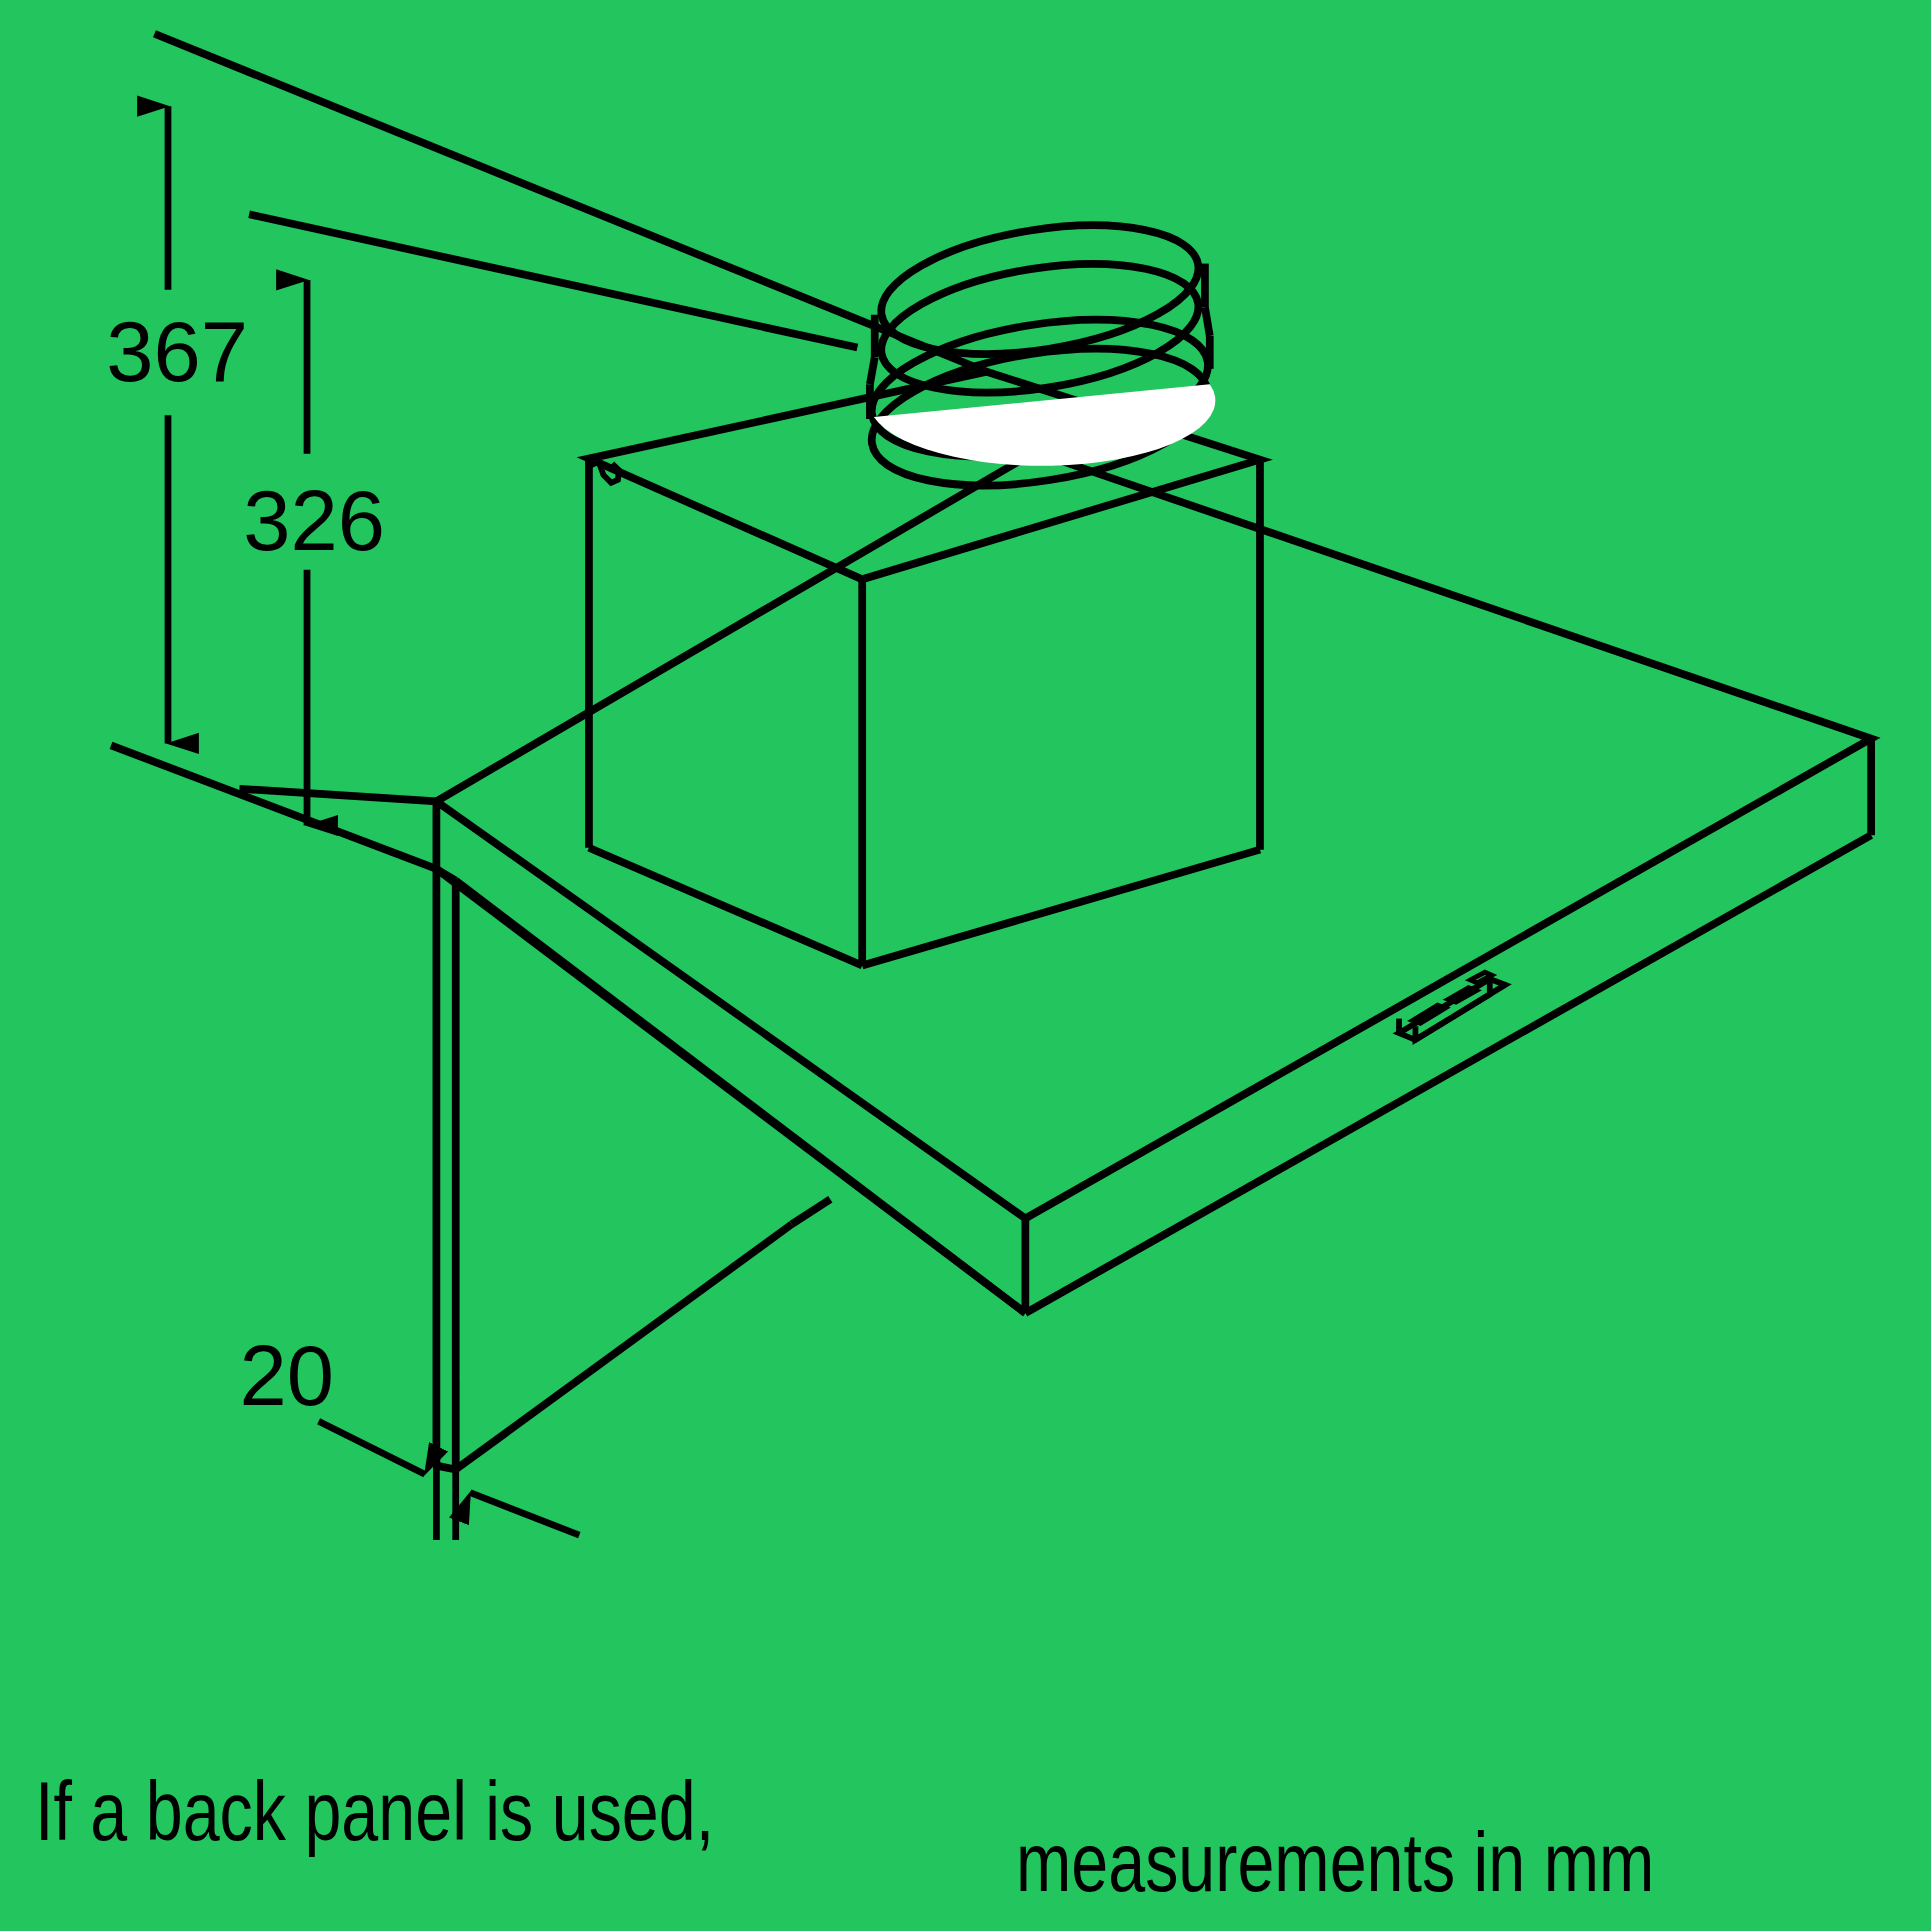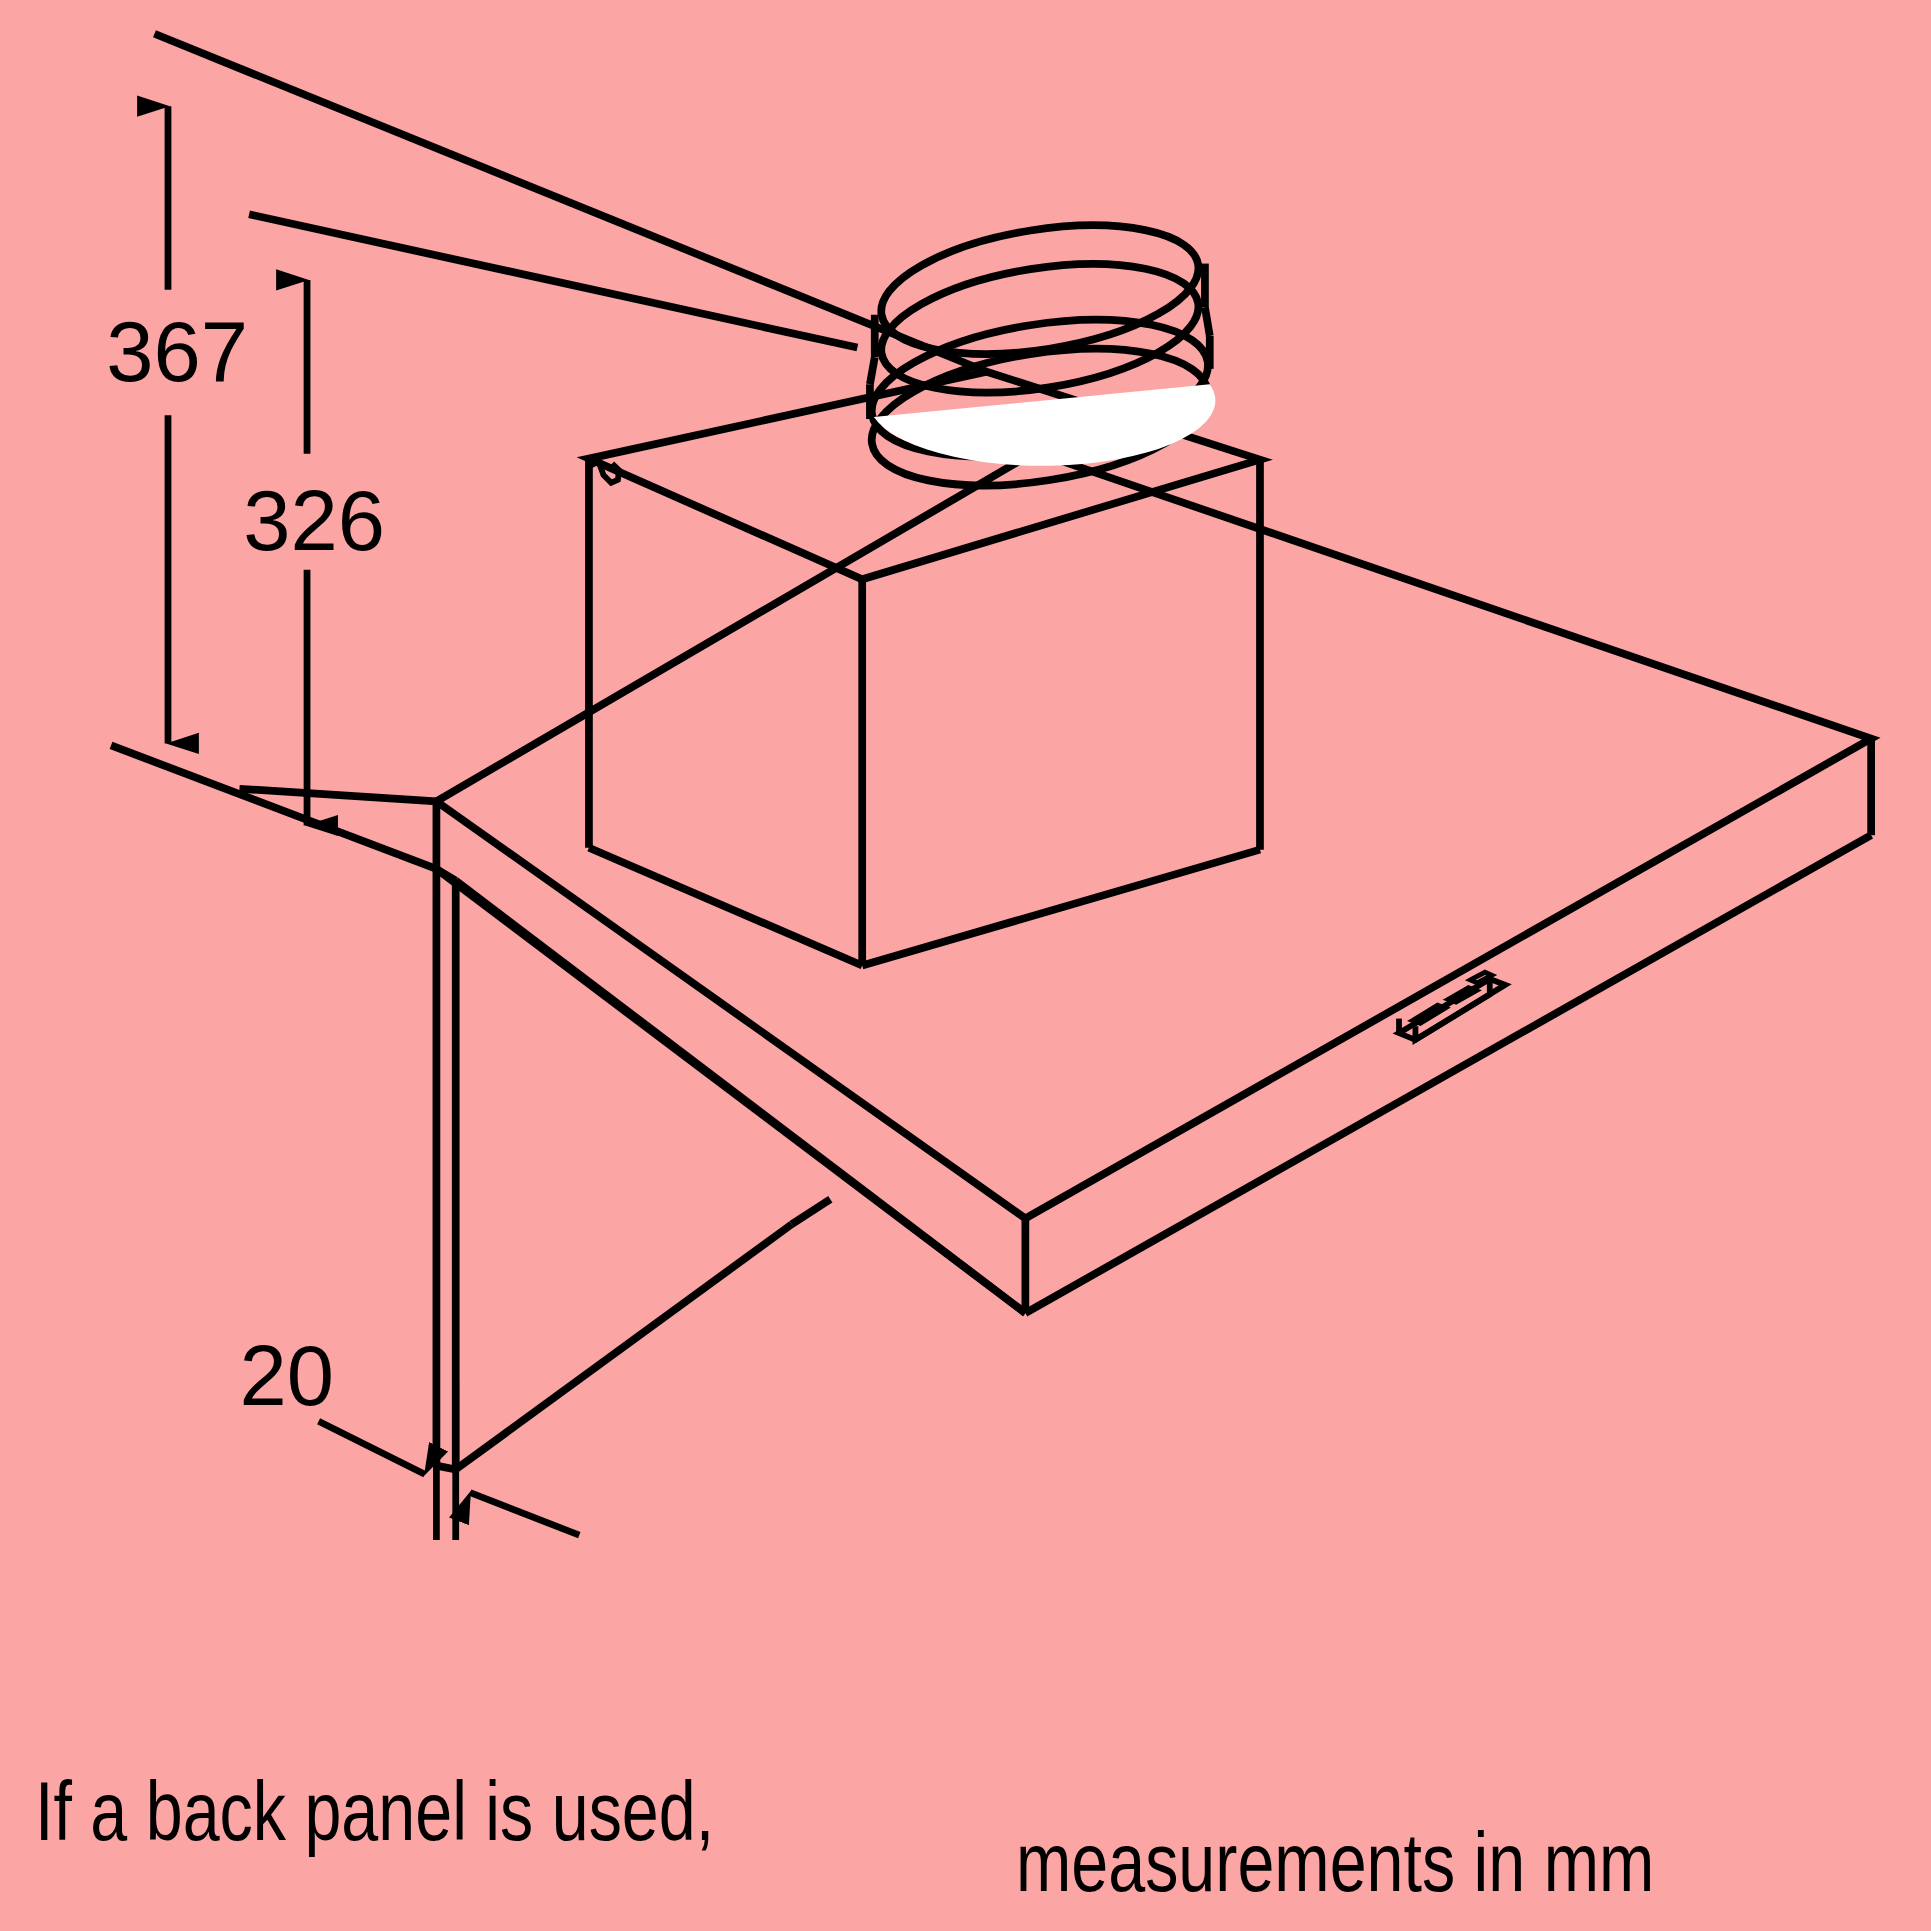--- a/index.html
+++ b/index.html
@@ -11,21 +11,21 @@
   body {
     width: 1931px;
     height: 1931px;
     overflow: hidden;
     font-family: "Liberation Sans", sans-serif;
   }
   #sheet {
     position: relative;
     width: 1931px;
     height: 1931px;
-    background: #fca5a5;
+    background: #22c55e;
   }
   #drawing-svg {
     position: absolute;
     top: 0;
     left: 0;
     width: 1931px;
     height: 1931px;
     display: block;
   }
   .dim-text {

